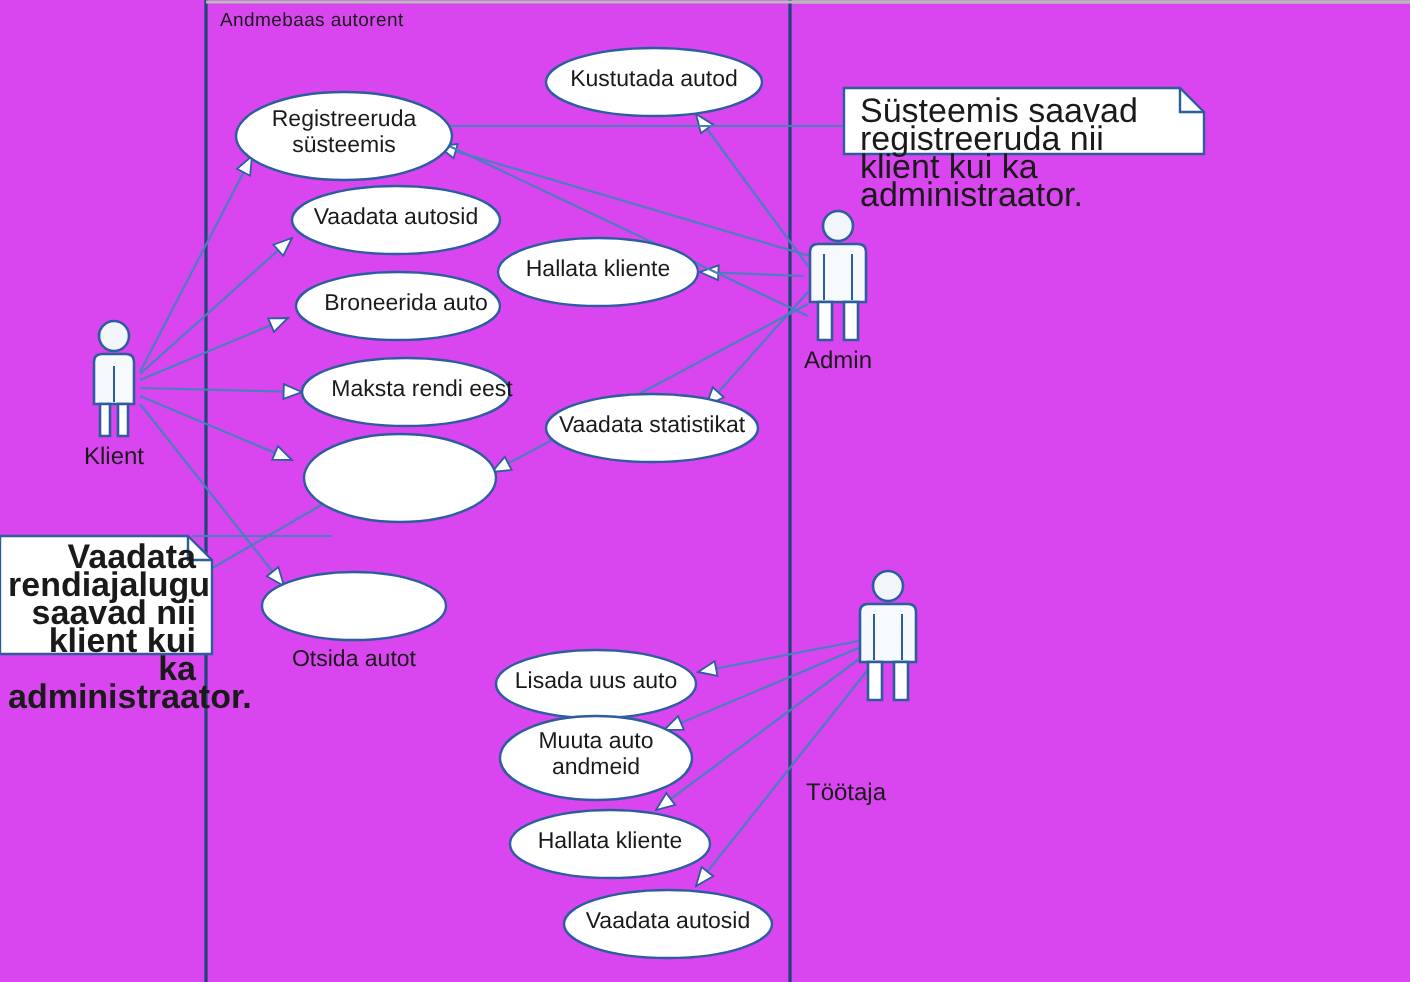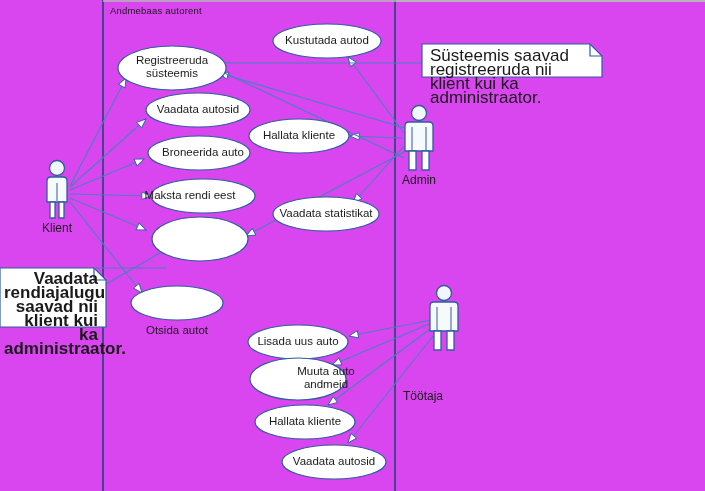--- a/index.html
+++ b/index.html
@@ -167,30 +167,30 @@
 süsteemis</div>
 
   <div class="lbl uc-label" style="left:273px; top:34px; width:108px;">Kustutada autod</div>
 
   <div class="lbl uc-label" style="left:146px; top:103px; width:104px;">Vaadata autosid</div>
 
   <div class="lbl uc-label" style="left:148px; top:146px; width:110px;">Broneerida auto</div>
 
   <div class="lbl uc-label" style="left:249px; top:129px; width:100px;">Hallata kliente</div>
 
-  <div class="lbl uc-label" style="left:138px; top:189px; width:104px;">Maksta rendi eest</div>
+  <div class="lbl uc-label" style="left:159px; top:189px; width:104px;">Maksta rendi eest</div>
 
   <div class="lbl uc-label" style="left:273px; top:207px; width:106px;">Vaadata statistikat</div>
 
 
   <div class="lbl uc-label" style="left:131px; top:296px; width:92px;margin-top:28px;">Otsida autot</div>
 
   <div class="lbl uc-label" style="left:248px; top:335px; width:100px;">Lisada uus auto</div>
 
-  <div class="lbl uc-label" style="left:250px; top:365px; width:96px;margin-left:28px;">Muuta auto
+  <div class="lbl uc-label" style="left:250px; top:365px; width:96px;">Muuta auto
 andmeid</div>
 
   <div class="lbl uc-label" style="left:255px; top:415px; width:100px;">Hallata kliente</div>
 
   <div class="lbl uc-label" style="left:282px; top:455px; width:104px;">Vaadata autosid</div>
 
   <div class="lbl actor-label" style="left:32px; top:222px; width:50px;">Klient</div>
 
   <div class="lbl actor-label" style="left:394px; top:174px; width:50px;">Admin</div>
 

